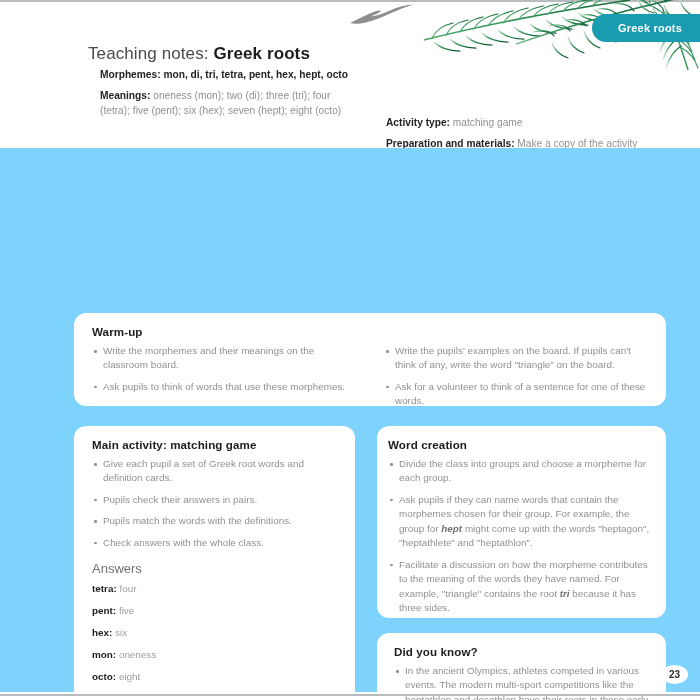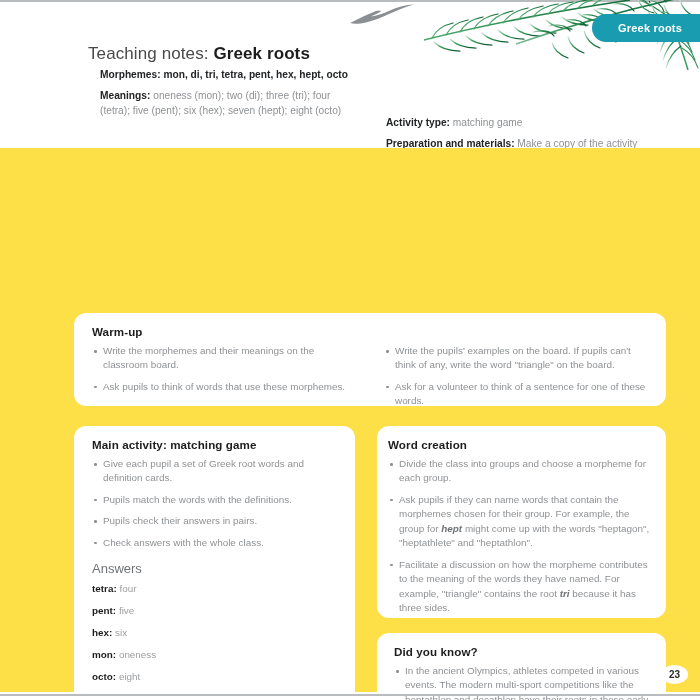--- a/index.html
+++ b/index.html
@@ -94,21 +94,21 @@
 
   .hdr-row { margin-bottom: 7px; padding-left: 12px; }
   .hdr-row:last-child { margin-bottom: 0; }
 
   
   #body-band {
     position: absolute;
     left: 0; top: 148px;
     width: 700px;
     height: 548px;
-    background: #fde047;
+    background: #7dd3fc;
   }
 
   #bottom-rule {
     position: absolute;
     left: 0; bottom: 0;
     width: 700px;
     height: 4px;
     background: #ffffff;
   }
   #bottom-rule2 {
@@ -358,22 +358,22 @@
             <li>Write the pupils' examples on the board. If pupils can't think of any, write the word "triangle" on the board.</li>
             <li>Ask for a volunteer to think of a sentence for one of these words.</li>
           </ul>
       </div>
     </section>
 
     <section id="card-main" class="card">
       <div class="card-title">Main activity: matching game</div>
       <ul class="bullets">
           <li>Give each pupil a set of Greek root words and definition cards.</li>
+          <li>Pupils check their answers in pairs.</li>
           <li>Pupils match the words with the definitions.</li>
-          <li>Pupils check their answers in pairs.</li>
           <li>Check answers with the whole class.</li>
         </ul>
       <div id="answers-heading">Answers</div>
       <div id="answers-list">
           <div class="answer-row"><b>tetra:</b><span> four</span></div>
           <div class="answer-row"><b>pent:</b><span> five</span></div>
           <div class="answer-row"><b>hex:</b><span> six</span></div>
           <div class="answer-row"><b>mon:</b><span> oneness</span></div>
           <div class="answer-row"><b>octo:</b><span> eight</span></div>
         </div>

